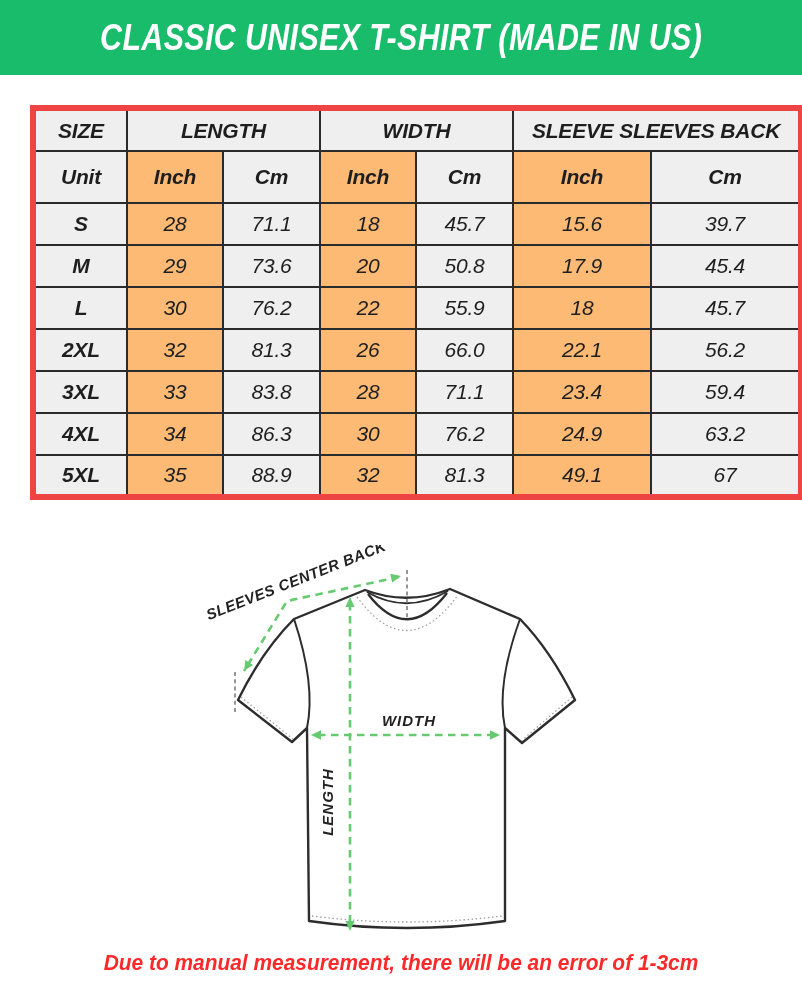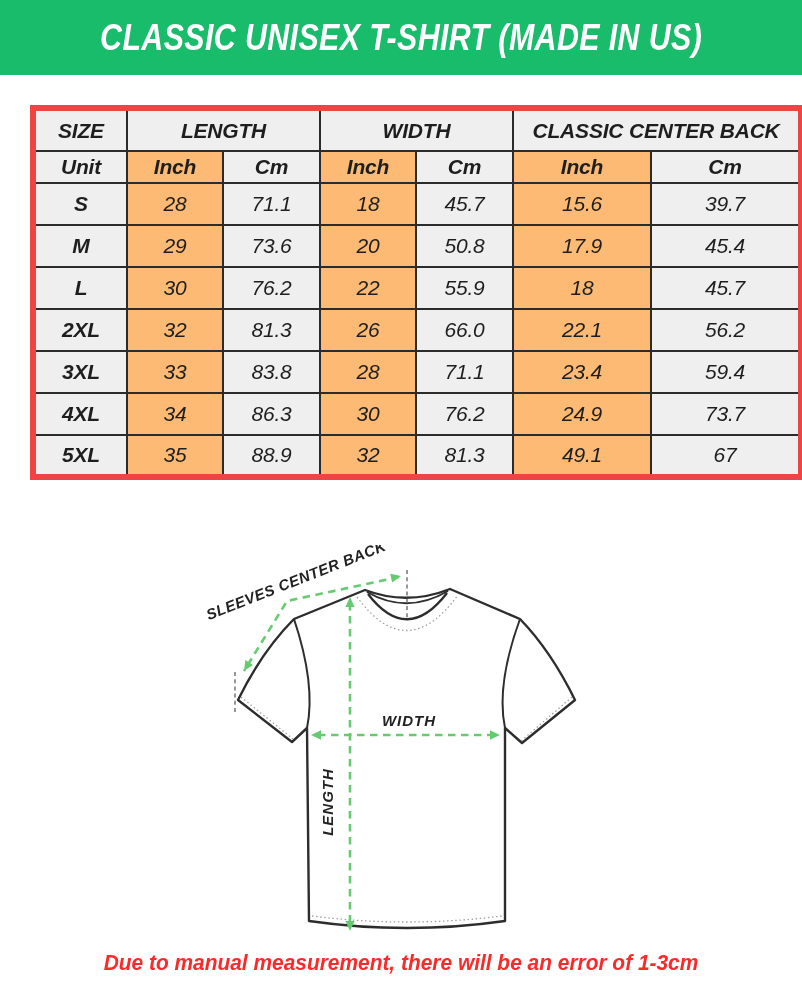--- a/index.html
+++ b/index.html
@@ -11,21 +11,21 @@
           display:flex;align-items:center;justify-content:center;}
   .banner-title{display:inline-block;transform:scaleX(0.82);transform-origin:center;
                 color:#ffffff;font-size:37px;font-weight:700;letter-spacing:0.5px;white-space:nowrap;}
 
   
   .size-table{position:absolute;left:30px;top:105px;width:768px;border-collapse:collapse;
               table-layout:fixed;border:6px solid #ef4444;}
   .size-table th,.size-table td{border:2px solid #2b2b2b;text-align:center;vertical-align:middle;
               padding:0;color:#1e1e1e;letter-spacing:-0.2px;}
   .size-table thead tr.group-row{height:43px;}
-  .size-table thead tr.unit-row{height:32px;}
+  .size-table thead tr.unit-row{height:52px;}
   .size-table tbody tr{height:42px;}
   .size-table th{font-size:21px;font-weight:700;}
   .size-table td{font-size:21px;font-weight:400;}
   .size-table td.size-col{font-weight:700;}
   .cell-gray{background:#efefef;}
   .cell-white{background:#fdba74;}
 
   
   .diagram{position:absolute;left:180px;top:545px;width:450px;height:410px;}
   .diagram svg{display:block;width:450px;height:410px;}
@@ -53,21 +53,21 @@
       <col style="width:96px">
         <col style="width:97px">
         <col style="width:138px">
         <col style="width:150px">
     </colgroup>
     <thead>
       <tr class="group-row">
         <th class="cell-gray">SIZE</th>
         <th class="cell-gray" colspan="2">LENGTH</th>
         <th class="cell-gray" colspan="2">WIDTH</th>
-        <th class="cell-gray" colspan="2">CLASSIC CENTER BACK</th>
+        <th class="cell-gray" colspan="2">SLEEVE SLEEVES BACK</th>
       </tr>
       <tr class="unit-row">
         <th class="cell-gray">Unit</th>
         <th class="cell-white">Inch</th>
         <th class="cell-gray">Cm</th>
         <th class="cell-white">Inch</th>
         <th class="cell-gray">Cm</th>
         <th class="cell-white">Inch</th>
         <th class="cell-gray">Cm</th>
       </tr>
@@ -118,21 +118,21 @@
         <td class="cell-white">23.4</td>
         <td class="cell-gray">59.4</td>
       </tr>
       <tr>
         <td class="size-col cell-gray">4XL</td>
         <td class="cell-white">34</td>
         <td class="cell-gray">86.3</td>
         <td class="cell-white">30</td>
         <td class="cell-gray">76.2</td>
         <td class="cell-white">24.9</td>
-        <td class="cell-gray">73.7</td>
+        <td class="cell-gray">63.2</td>
       </tr>
       <tr>
         <td class="size-col cell-gray">5XL</td>
         <td class="cell-white">35</td>
         <td class="cell-gray">88.9</td>
         <td class="cell-white">32</td>
         <td class="cell-gray">81.3</td>
         <td class="cell-white">49.1</td>
         <td class="cell-gray">67</td>
       </tr>

